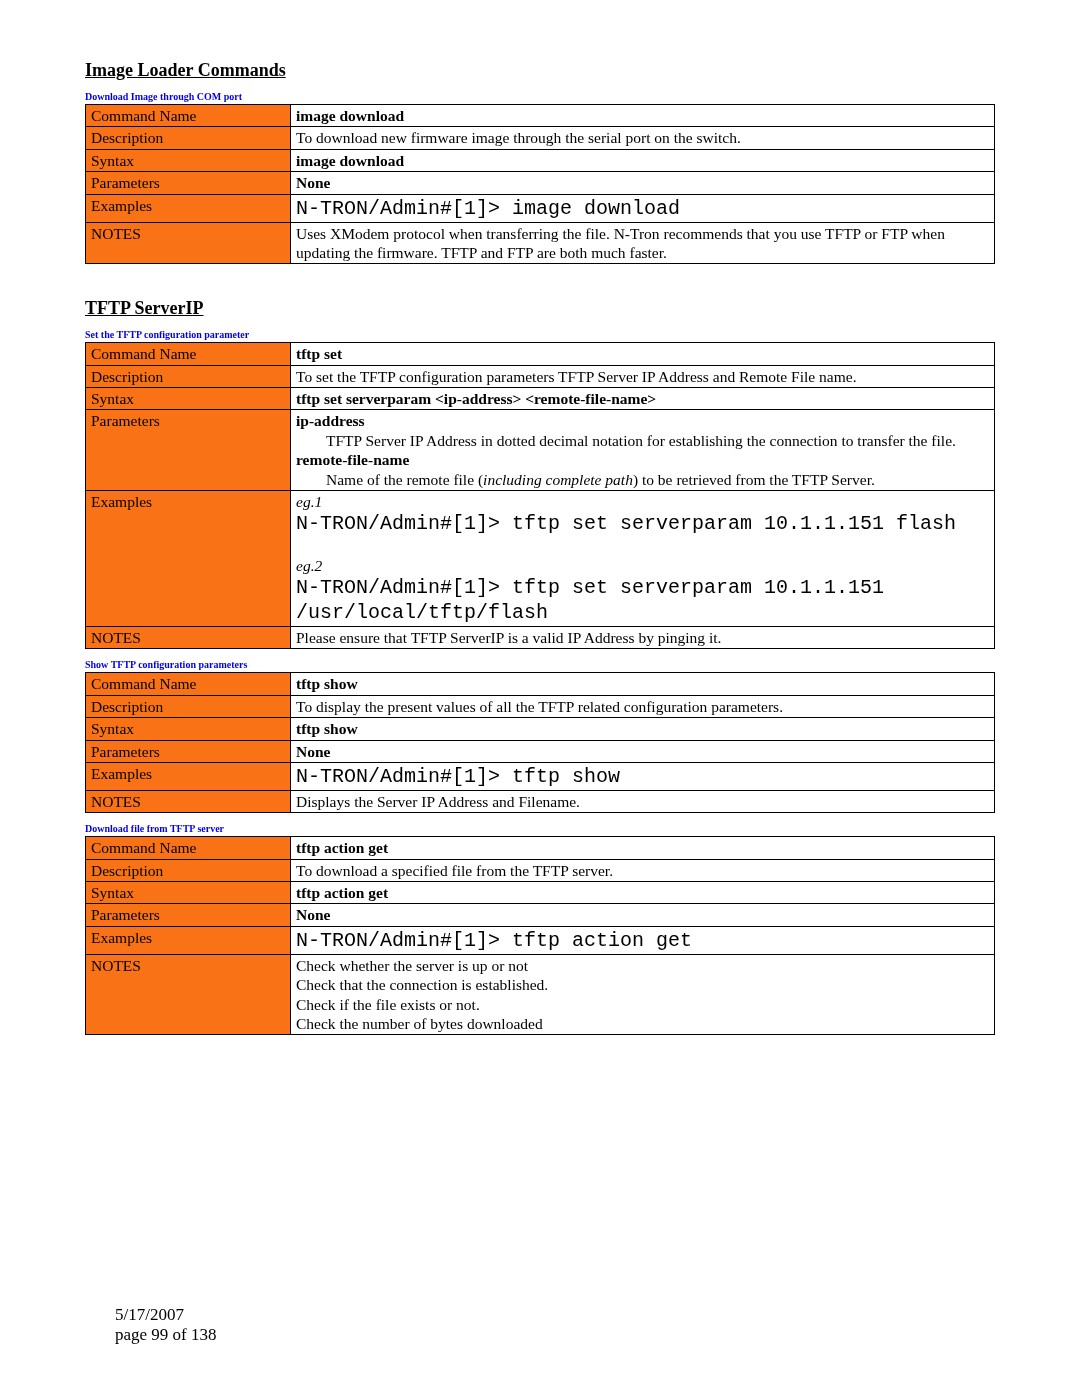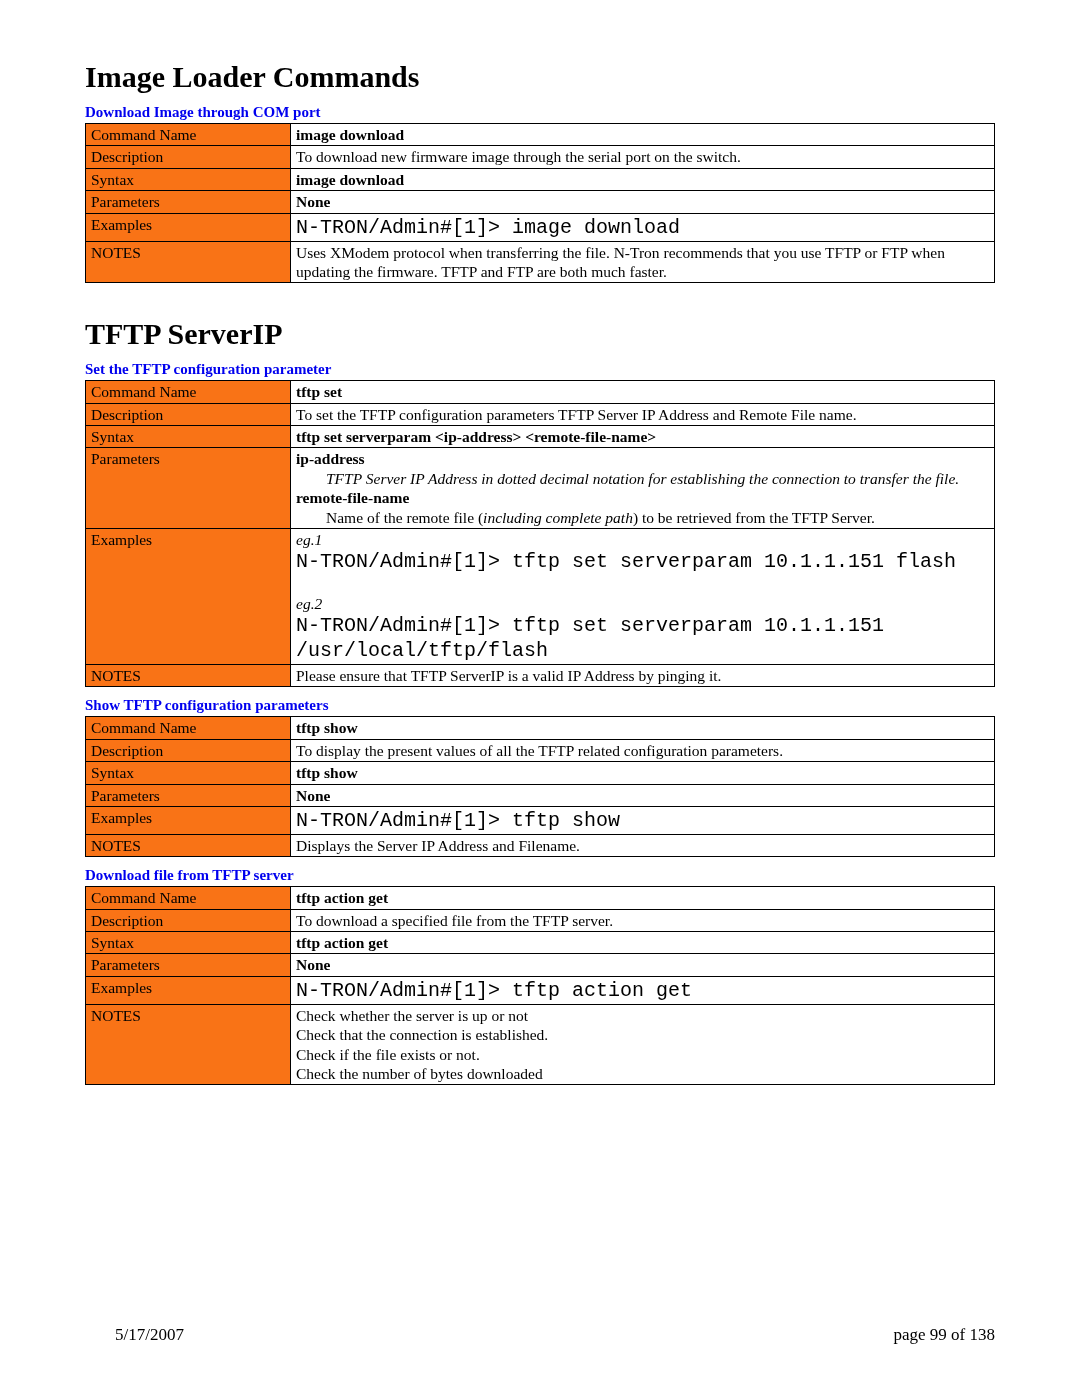--- a/index.html
+++ b/index.html
@@ -8,28 +8,29 @@
     margin: 0;
     padding: 60px 85px 40px 85px;
     width: 1080px;
     height: 1397px;
     box-sizing: border-box;
     background: #fff;
     color: #000;
     position: relative;
   }
   h1 {
-    font-size: 30px;
+    font-size: 18px;
     font-weight: bold;
     margin: 0 0 10px 0;
+    text-decoration: underline;
   }
   .section-link {
     color: #0000EE;
     font-weight: bold;
-    font-size: 15px;
+    font-size: 10px;
     margin-top: 6px;
     margin-bottom: 2px;
     display: block;
   }
   table {
     border-collapse: collapse;
     width: 100%;
     table-layout: fixed;
   }
   table + .section-link { margin-top: 10px; }
@@ -53,20 +54,21 @@
   .section-gap { height: 34px; }
   .footer {
     position: absolute;
     bottom: 52px;
     left: 0;
     right: 0;
     padding: 0 85px 0 115px;
     font-size: 17px;
     display: flex;
     justify-content: space-between;
+    flex-direction: column;
   }
   col.c1 { width: 205px; }
 </style>
 </head>
 <body>
 
 <h1>Image Loader Commands</h1>
 
 <span class="section-link">Download Image through COM port</span>
 <table>
@@ -122,21 +124,21 @@
       <td class="value">To set the TFTP configuration parameters TFTP Server IP Address and Remote File name.</td>
       </tr>
   <tr>
         <td class="label">Syntax</td>
       <td class="value bold">tftp set serverparam &lt;ip-address&gt; &lt;remote-file-name&gt;</td>
       </tr>
   <tr>
         <td class="label">Parameters</td>
       <td class="value">
         <span class="bold">ip-address</span><br>
-        <span style="padding-left:30px; display:inline-block;font-style:italic;">TFTP Server IP Address in dotted decimal notation for establishing the connection to transfer the file.</span><br>
+        <span style="padding-left:30px; display:inline-block;">TFTP Server IP Address in dotted decimal notation for establishing the connection to transfer the file.</span><br>
         <span class="bold">remote-file-name</span><br>
         <span style="padding-left:30px; display:inline-block;font-family:Liberation Serif, serif;"><span>Name of the remote file (</span><span class="italic">including complete path</span><span>) to be retrieved from the TFTP Server.</span></span>
       </td>
       </tr>
   <tr>
         <td class="label">Examples</td>
       <td class="value">
         <span class="italic">eg.1</span><br>
         <span class="mono">N-TRON/Admin#[1]&gt; tftp set serverparam 10.1.1.151 flash</span><br><br>
         <span class="italic">eg.2</span><br>

